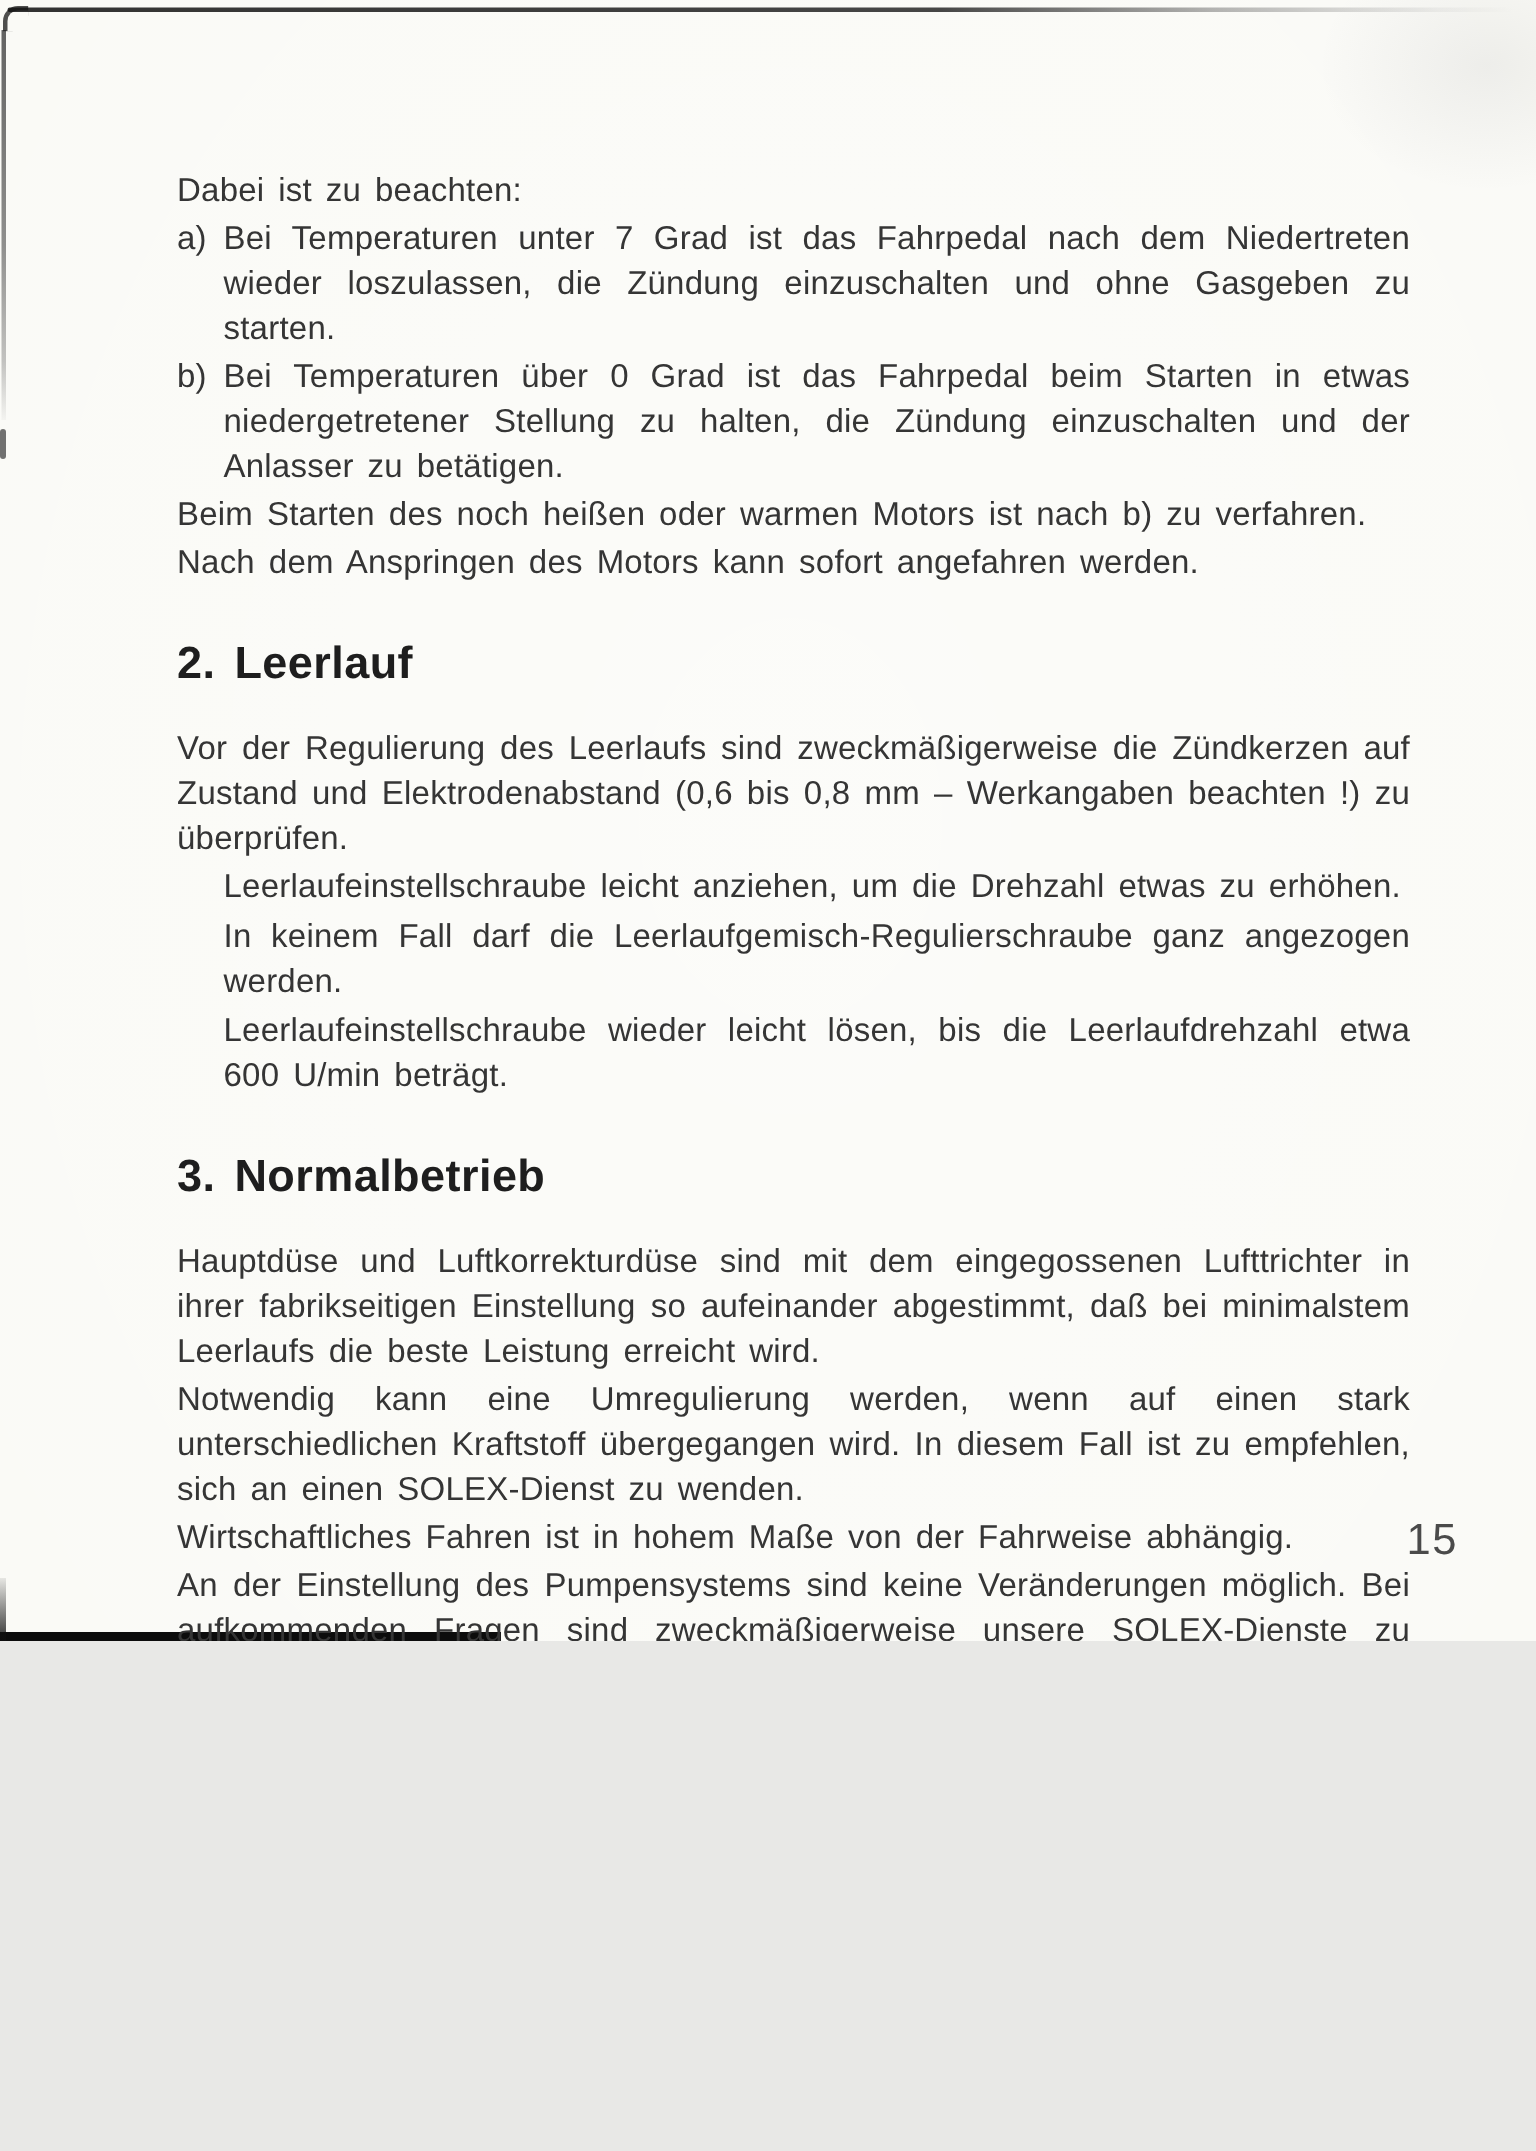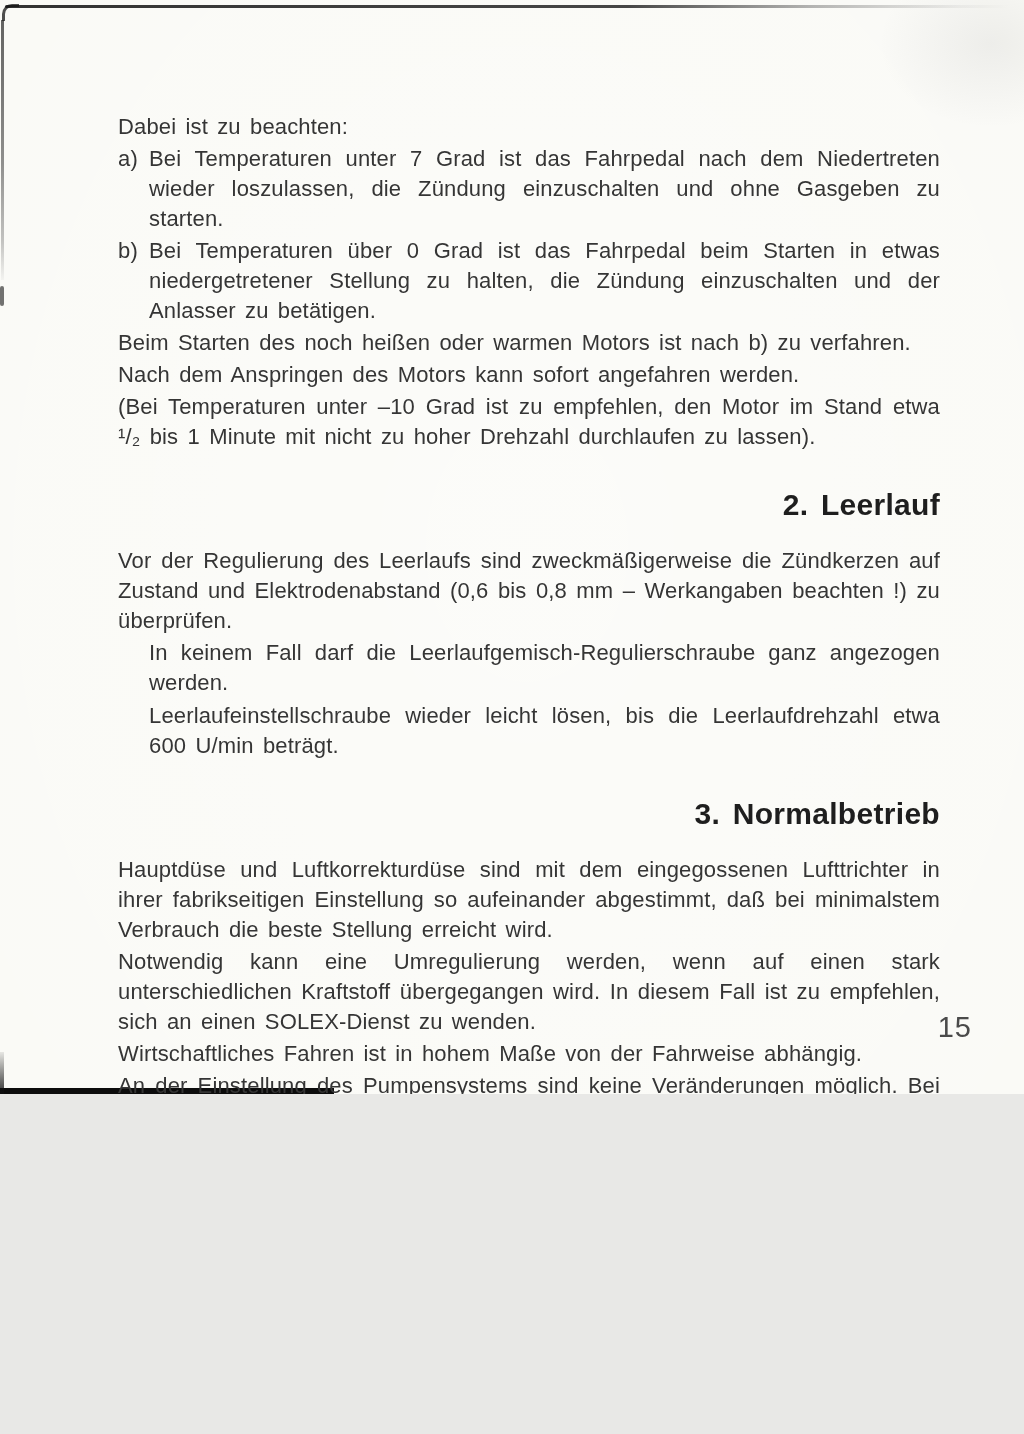--- a/index.html
+++ b/index.html
@@ -52,21 +52,21 @@
     margin-bottom: 3px;
   }
   h2 {
     font-size: 30px;
     line-height: 34px;
     font-weight: 700;
     color: #1e1e1e;
     letter-spacing: 0.3px;
     word-spacing: 4px;
     margin: 36px 0 24px 0;
-    text-align: right;
+    text-align: left;
   }
   .page-number {
     position: absolute;
     right: 82px;
     bottom: 50px;
     font-size: 29px;
     color: #4a4a4a;
     letter-spacing: 1px;
   }
   
@@ -130,35 +130,35 @@
       <span class="li-label">a)</span>
       <span class="li-text">Bei Temperaturen unter 7 Grad ist das Fahrpedal nach dem Niedertreten wieder loszulassen, die Zündung einzuschalten und ohne Gasgeben zu starten.</span>
     </div>
     <div class="list-item">
       <span class="li-label">b)</span>
       <span class="li-text">Bei Temperaturen über 0 Grad ist das Fahrpedal beim Starten in etwas niedergetretener Stellung zu halten, die Zündung einzuschalten und der Anlasser zu betätigen.</span>
     </div>
 
     <p>Beim Starten des noch heißen oder warmen Motors ist nach b) zu verfahren.</p>
     <p>Nach dem Anspringen des Motors kann sofort angefahren werden.</p>
-    <p>(Bei Temperaturen unter –10 Grad ist zu empfehlen, den Motor im Stand etwa ¹/₂ bis 1 Minute mit nicht zu hoher Drehzahl durchlaufen zu lassen).</p>
 
     <h2>2. Leerlauf</h2>
 
     <p>Vor der Regulierung des Leerlaufs sind zweckmäßigerweise die Zündkerzen auf Zustand und Elektrodenabstand (0,6 bis 0,8 mm – Werkangaben beachten !) zu überprüfen.</p>
 
     <div class="steps">
+      <p>Leerlaufeinstellschraube leicht anziehen, um die Drehzahl etwas zu erhöhen.</p>
       <p>In keinem Fall darf die Leerlaufgemisch-Regulierschraube ganz angezogen werden.</p>
       <p>Leerlaufeinstellschraube wieder leicht lösen, bis die Leerlaufdrehzahl etwa 600 U/min beträgt.</p>
     </div>
 
 
     <h2>3. Normalbetrieb</h2>
 
-    <p>Hauptdüse und Luftkorrekturdüse sind mit dem eingegossenen Lufttrichter in ihrer fabrikseitigen Einstellung so aufeinander abgestimmt, daß bei minimalstem Verbrauch die beste Stellung erreicht wird.</p>
+    <p>Hauptdüse und Luftkorrekturdüse sind mit dem eingegossenen Lufttrichter in ihrer fabrikseitigen Einstellung so aufeinander abgestimmt, daß bei minimalstem Leerlaufs die beste Leistung erreicht wird.</p>
     <p>Notwendig kann eine Umregulierung werden, wenn auf einen stark unterschiedlichen Kraftstoff übergegangen wird. In diesem Fall ist zu empfehlen, sich an einen SOLEX-Dienst zu wenden.</p>
     <p>Wirtschaftliches Fahren ist in hohem Maße von der Fahrweise abhängig.</p>
     <p>An der Einstellung des Pumpensystems sind keine Veränderungen möglich. Bei aufkommenden Fragen sind zweckmäßigerweise unsere SOLEX-Dienste zu Rate zu ziehen.</p>
 
   </div>
 
   <div class="page-number">15</div>
 
 </div>
 

